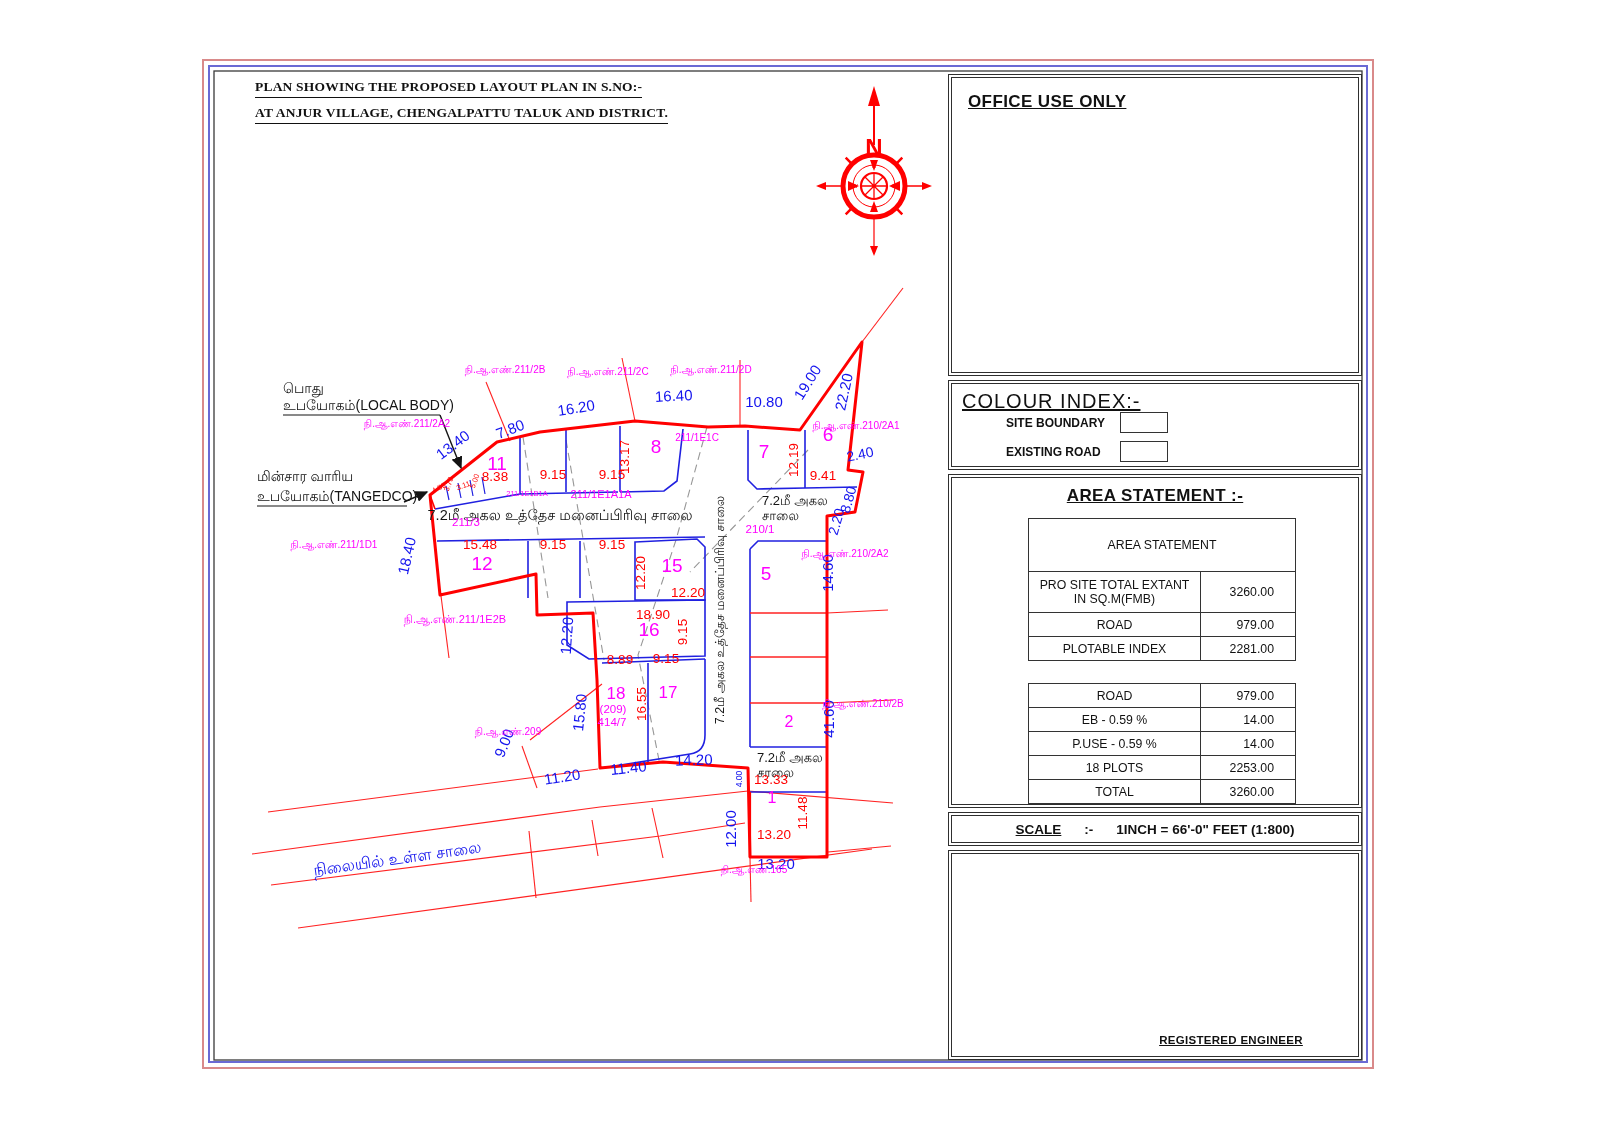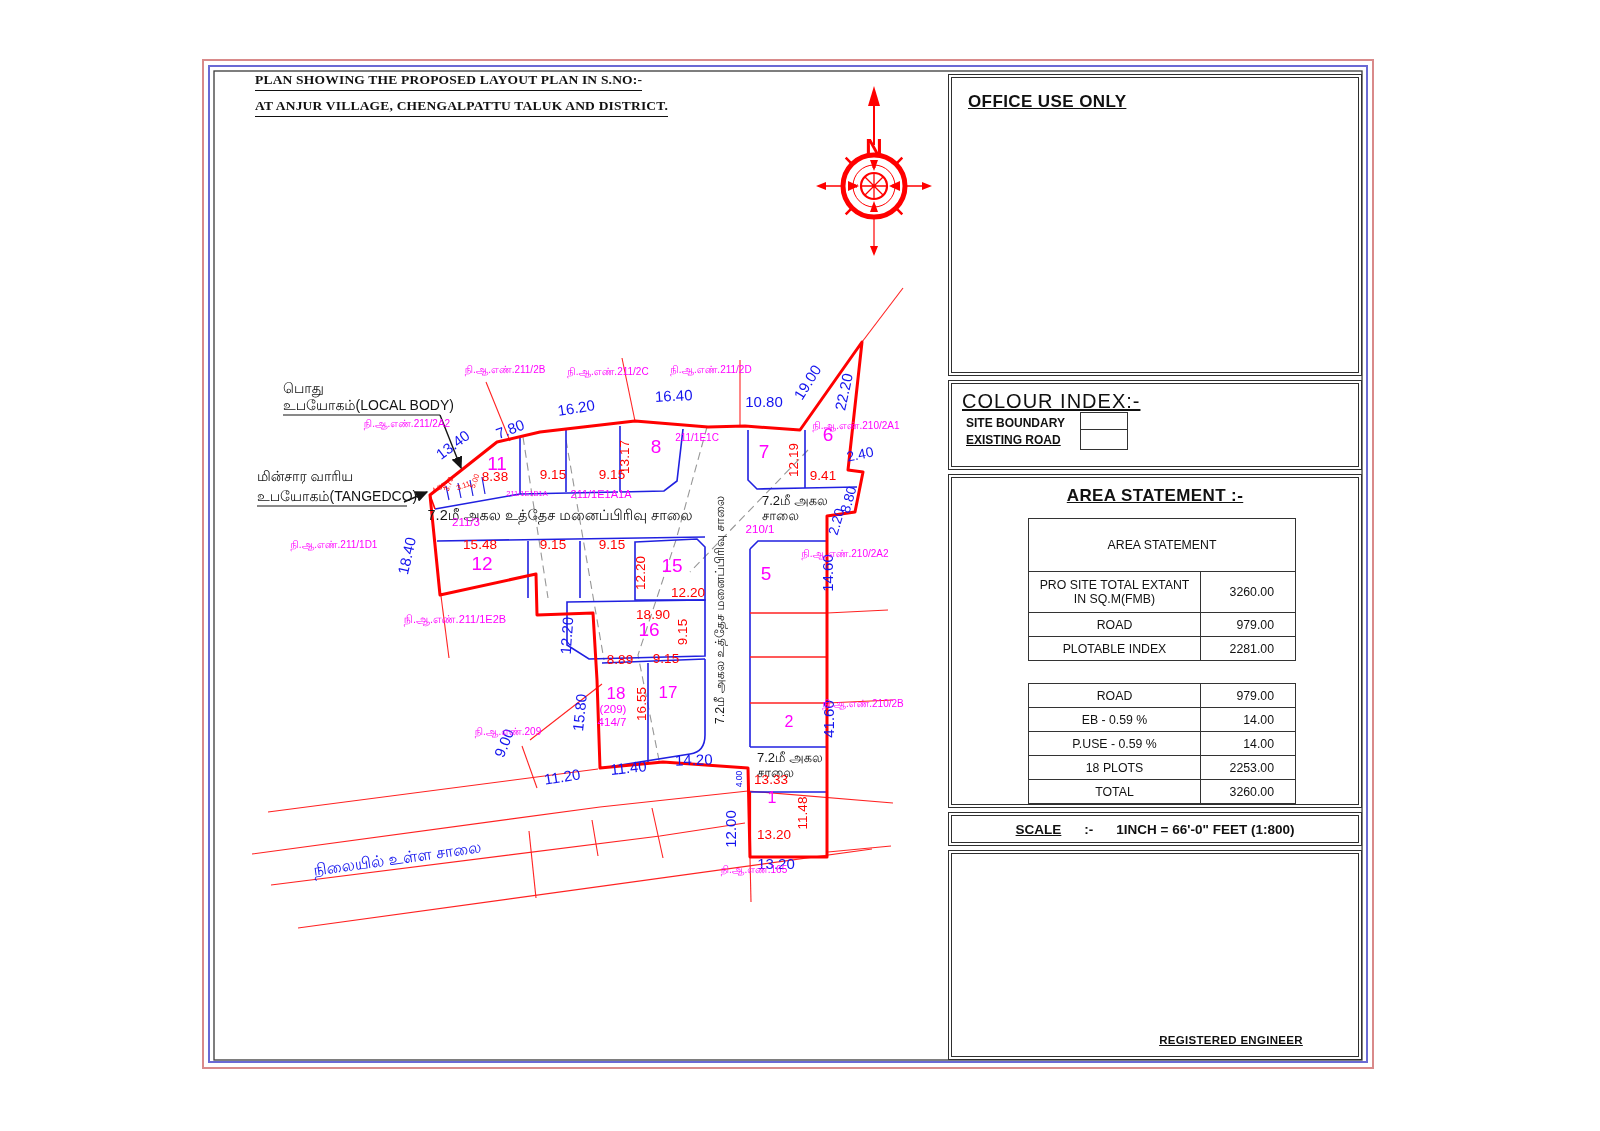--- a/index.html
+++ b/index.html
@@ -1,30 +1,30 @@
 <!DOCTYPE html>
 <html><head>
 <meta charset="utf-8">
 <style>
   html,body{margin:0;padding:0;background:#ffffff;}
   body{width:1600px;height:1131px;position:relative;font-family:"Liberation Sans",sans-serif;overflow:hidden;}
   #plan-svg{position:absolute;left:0;top:0;}
   text{font-family:"Liberation Sans",sans-serif;}
   .blu{fill:#1414ee;} .red{fill:#ff0000;} .mag{fill:#ff00ff;} .blk{fill:#141414;}
 
-  .title-block{position:absolute;left:255px;top:72px;}
+  .title-block{position:absolute;left:255px;top:79px;}
   .title-line{display:block;font-family:"Liberation Serif",serif;font-weight:bold;font-size:13.5px;
     color:#111;border-bottom:1.6px solid #111;padding-bottom:2px;margin-bottom:7px;letter-spacing:.2px;width:max-content;}
 
   .pbox{position:absolute;border:4px double #2f2f2f;background:transparent;box-sizing:border-box;}
   .office-title{position:absolute;left:16px;top:14px;font-size:17px;font-weight:bold;color:#111;
     text-decoration:underline;letter-spacing:.4px;}
   .ci-title{position:absolute;left:10px;top:6px;font-size:20px;color:#111;text-decoration:underline;letter-spacing:1px;}
   .ci-row{position:absolute;left:14px;display:flex;align-items:center;}
-  .ci-label{font-size:12px;font-weight:bold;color:#111;width:108px;}
+  .ci-label{font-size:12px;font-weight:bold;color:#111;width:108px;margin-left:40px;}
   .ci-swatch{width:46px;height:19px;border:1.6px solid #333;background:#fff;margin-left:6px;}
   .as-heading{position:absolute;left:0;right:0;top:8px;text-align:center;font-size:17px;font-weight:bold;
     color:#111;text-decoration:underline;letter-spacing:.4px;}
   table.as{border-collapse:collapse;position:absolute;left:76px;top:40px;width:268px;}
   table.as td{border:1.5px solid #333;font-size:12.3px;color:#111;text-align:center;padding:2px 3px;}
   table.as td.val{width:70px;text-align:right;padding-right:21px;}
   table.as tr.hdr td{height:48px;border-bottom:1.5px solid #333;}
   table.as tr.tall td{height:36px;}
   table.as tr.norm td{height:19px;}
   table.as tr.spacer td{height:18px;border-left:1.5px solid #333;border-right:1.5px solid #333;}
@@ -248,21 +248,21 @@
 <div class="pbox" style="left:948px;top:74px;width:414px;height:302px;">
   <div class="office-title">OFFICE USE ONLY</div>
 </div>
 
 <div class="pbox" style="left:948px;top:380px;width:414px;height:90px;">
   <div class="ci-title">COLOUR INDEX:-</div>
   <div class="ci-row" style="top:28px;">
     <span class="ci-label">SITE BOUNDARY</span>
     <span class="ci-swatch"></span>
   </div>
-  <div class="ci-row" style="top:45px;text-decoration:underline;">
+  <div class="ci-row" style="top:57px;">
     <span class="ci-label">EXISTING ROAD</span>
     <span class="ci-swatch"></span>
   </div>
 </div>
 
 <div class="pbox" style="left:948px;top:474px;width:414px;height:334px;">
   <div class="as-heading">AREA STATEMENT :-</div>
   <table class="as">
     <tbody>
         <tr class="hdr">

